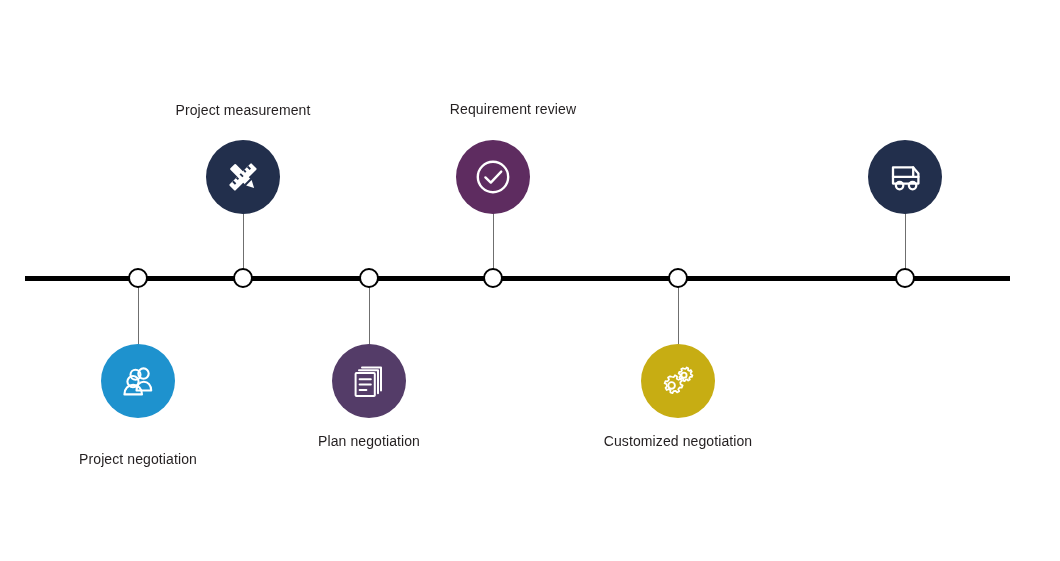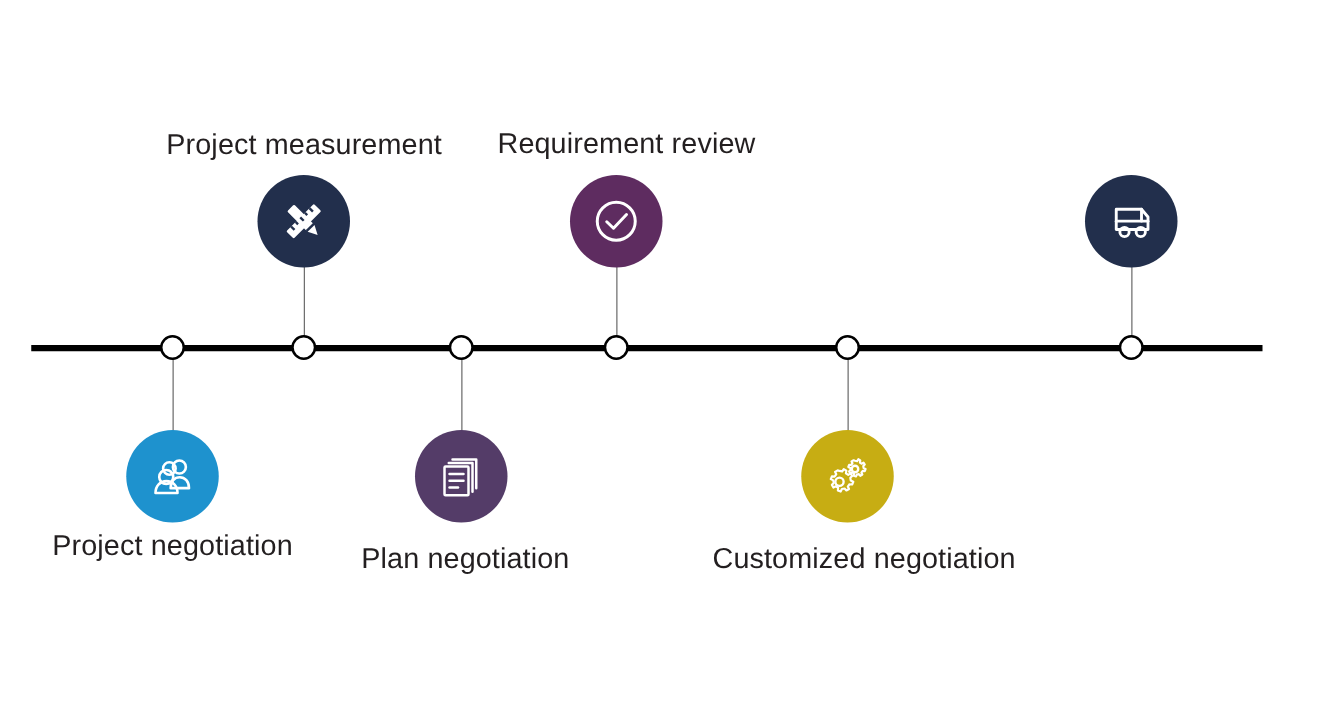--- a/index.html
+++ b/index.html
@@ -50,21 +50,21 @@
     display: flex;
     align-items: center;
     justify-content: center;
   }
   .bubble svg {
     display: block;
   }
   
   .node-label {
     position: absolute;
-    font-size: 23px;
+    font-size: 14px;
     line-height: 1.2;
     color: #231f20;
     white-space: nowrap;
     text-align: center;
     letter-spacing: 0.1px;
   }
 </style>
 </head>
 <body>
 
@@ -81,21 +81,21 @@
         <circle cx="25.5" cy="12.6" r="5.2"></circle>
         <path d="M18.5 29.5 C18.5 24.2 21.6 20.8 25.8 20.8 C30.0 20.8 33.2 24.2 33.2 29.5 Z"></path>
 
         <circle cx="17.5" cy="13.8" r="5.0"></circle>
 
         <circle cx="15.0" cy="20.6" r="5.6"></circle>
         <path d="M6.4 33.4 C6.4 27.6 10.2 23.9 15.2 23.9 C20.2 23.9 24.0 27.6 24.0 33.4 Z"></path>
       </svg>
     </span>
   </div>
-  <div class="node-label" style="left:38px; top:423px; width:200px;">Project negotiation</div>
+  <div class="node-label" style="left:38px; top:451px; width:200px;">Project negotiation</div>
 
   <div class="stem" style="left:242.5px; top:212px; height:58px;"></div>
   <div class="ring" style="left:233px; top:268px;"></div>
   <div class="bubble" style="left:206px; top:140px; background:#222f4c;">
     <span>
       <svg width="40" height="40" viewBox="0 0 40 40" fill="#ffffff">
 
         <g transform="rotate(-45 20 20)">
 
           <rect x="16.2" y="5.0" width="7.8" height="22.0" rx="1.0"></rect>
@@ -142,21 +142,21 @@
   <div class="stem" style="left:492.5px; top:212px; height:58px;"></div>
   <div class="ring" style="left:483px; top:268px;"></div>
   <div class="bubble" style="left:456px; top:140px; background:#5e2c60;">
     <span>
       <svg width="42" height="42" viewBox="0 0 42 42" fill="none" stroke="#ffffff" stroke-width="2.4" stroke-linecap="round" stroke-linejoin="round">
         <circle cx="21" cy="21" r="15.2"></circle>
         <path d="M13.4 21.4 L18.8 26.6 L29.2 15.6"></path>
       </svg>
     </span>
   </div>
-  <div class="node-label" style="left:398px; top:101px; width:190px;">Requirement review</div>
+  <div class="node-label" style="left:418px; top:101px; width:190px;">Requirement review</div>
 
   <div class="stem" style="left:677.5px; top:286px; height:59px;"></div>
   <div class="ring" style="left:668px; top:268px;"></div>
   <div class="bubble" style="left:641px; top:344px; background:#c7ad13;">
     <span>
       <svg width="42" height="42" viewBox="0 0 42 42" fill="none" stroke="#ffffff" stroke-width="1.9" stroke-linecap="round" stroke-linejoin="round">
 
         <g transform="translate(14.6,25.4)">
           <path d="M0,-9.4 L2.4,-9.0 L3.7,-11.0 L6.0,-9.7 L5.6,-7.3 L7.6,-6.0
                    L9.6,-7.3 L11.0,-5.0 L9.4,-3.4 L9.8,-1.0 L12.0,0 L11.0,2.4

